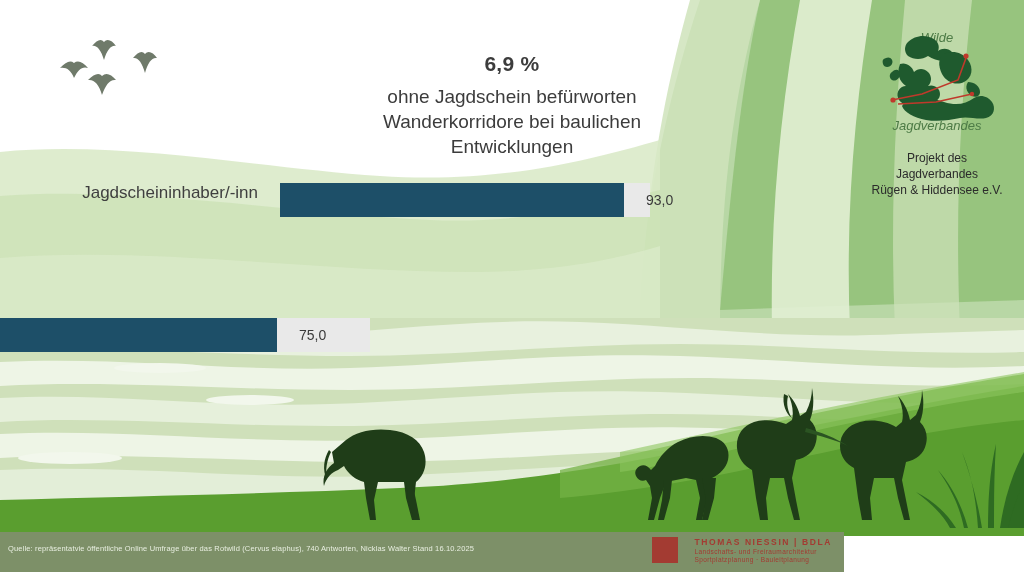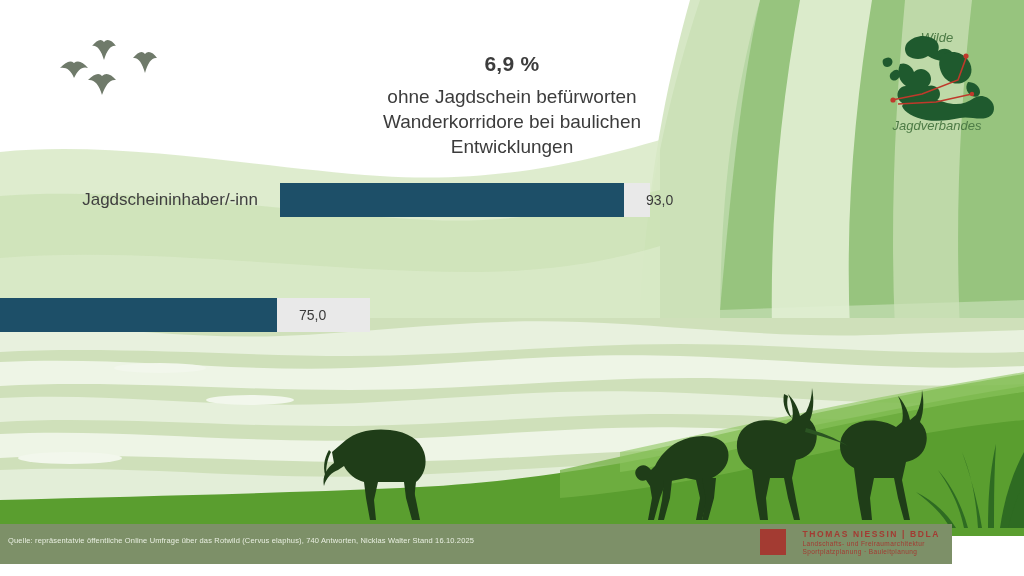--- a/index.html
+++ b/index.html
@@ -11,40 +11,40 @@
   
   .headline{position:absolute;left:312px;top:52px;width:400px;text-align:center;
             color:#3c3c3c;z-index:6;}
   .hl-pct{font-size:21px;font-weight:bold;letter-spacing:.3px;line-height:1.1;}
   .hl-sub{font-size:11px;margin-top:3px;color:#4a4a4a;}
   .hl-body{font-size:19px;line-height:1.32;margin-top:9px;color:#3c3c3c;}
 
   
   .chart{position:absolute;left:0;top:0;width:1024px;height:576px;z-index:7;
          pointer-events:none;}
-  .row{position:absolute;left:0;height:34px;display:flex;align-items:center;
+  .row{position:absolute;left:0;height:34px;display:flex;align-items:flex-start;
        pointer-events:auto;}
   .row .cat{width:280px;text-align:right;padding-right:22px;font-size:17px;
             color:#3f3f3f;box-sizing:border-box;white-space:nowrap;}
   .track{position:relative;height:34px;background:#e9e9e9;box-sizing:border-box;}
   .fill{position:absolute;left:0;top:0;bottom:0;background:#1d4f68;}
   .vlabel{position:absolute;top:0;bottom:0;display:flex;align-items:center;
           font-size:14px;color:#3a3a3a;padding-left:22px;}
 
   
   .logo{position:absolute;left:862px;top:8px;width:150px;z-index:8;text-align:center;}
   .logo-mark{position:relative;width:150px;height:140px;}
   .logo-cap{position:absolute;width:150px;text-align:center;font-size:13px;
             color:#4d7b46;font-style:italic;}
   .logo-cap.t{top:22px;}
   .logo-cap.b{top:110px;}
   .logo-sub{font-size:12px;line-height:1.35;color:#2b2b2b;margin-top:2px;}
 
   
-  .footer{position:absolute;left:0;bottom:12px;width:952px;height:40px;
+  .footer{position:absolute;left:0;bottom:4px;width:844px;height:40px;
           background:#7d9068;z-index:9;}
   .src{position:absolute;left:8px;top:12px;font-size:7.5px;color:#e8eee0;
        letter-spacing:.15px;white-space:nowrap;}
   .brand{position:absolute;right:12px;top:5px;height:30px;display:flex;
          align-items:flex-start;gap:16px;}
   .brand-sq{width:26px;height:26px;background:#a33b32;}
   .brand-tx{line-height:1.25;}
   .brand-n{font-size:8.5px;color:#a33b32;letter-spacing:1.6px;font-weight:bold;}
   .brand-d{font-size:6.5px;color:#a33b32;letter-spacing:.4px;}
 </style>
@@ -170,20 +170,25 @@
         <g stroke="#c0392b" stroke-width="1.6" fill="none">
           <path d="M30,92 L60,86 L96,72 L104,50"></path>
           <path d="M36,96 L74,94 L110,86"></path>
         </g>
         <circle cx="31" cy="92" r="2.6" fill="#c0392b"></circle>
         <circle cx="104" cy="48" r="2.6" fill="#c0392b"></circle>
         <circle cx="110" cy="86" r="2.2" fill="#c0392b"></circle>
       </svg>
       <div class="logo-cap b">Jagdverbandes</div>
     </div>
+    <div class="logo-sub">
+      <div>Projekt des</div>
+      <div>Jagdverbandes</div>
+      <div>Rügen &amp; Hiddensee e.V.</div>
+    </div>
   </div>
 
   <div class="footer">
     <div class="src">Quelle: repräsentatvie öffentliche Online Umfrage über das Rotwild (Cervus elaphus), 740 Antworten, Nicklas Walter Stand 16.10.2025</div>
     <div class="brand">
       <div class="brand-sq"></div>
       <div class="brand-tx">
         <div class="brand-n">THOMAS NIESSIN  |  BDLA</div>
         <div class="brand-d">Landschafts- und Freiraumarchitektur</div>
         <div class="brand-d">Sportplatzplanung  ·  Bauleitplanung</div>

